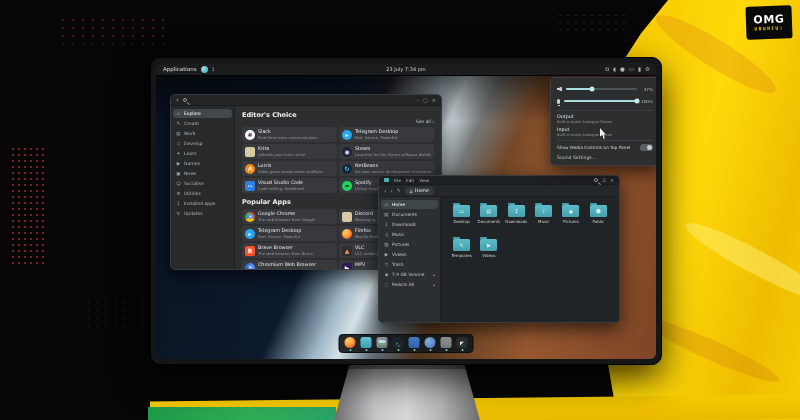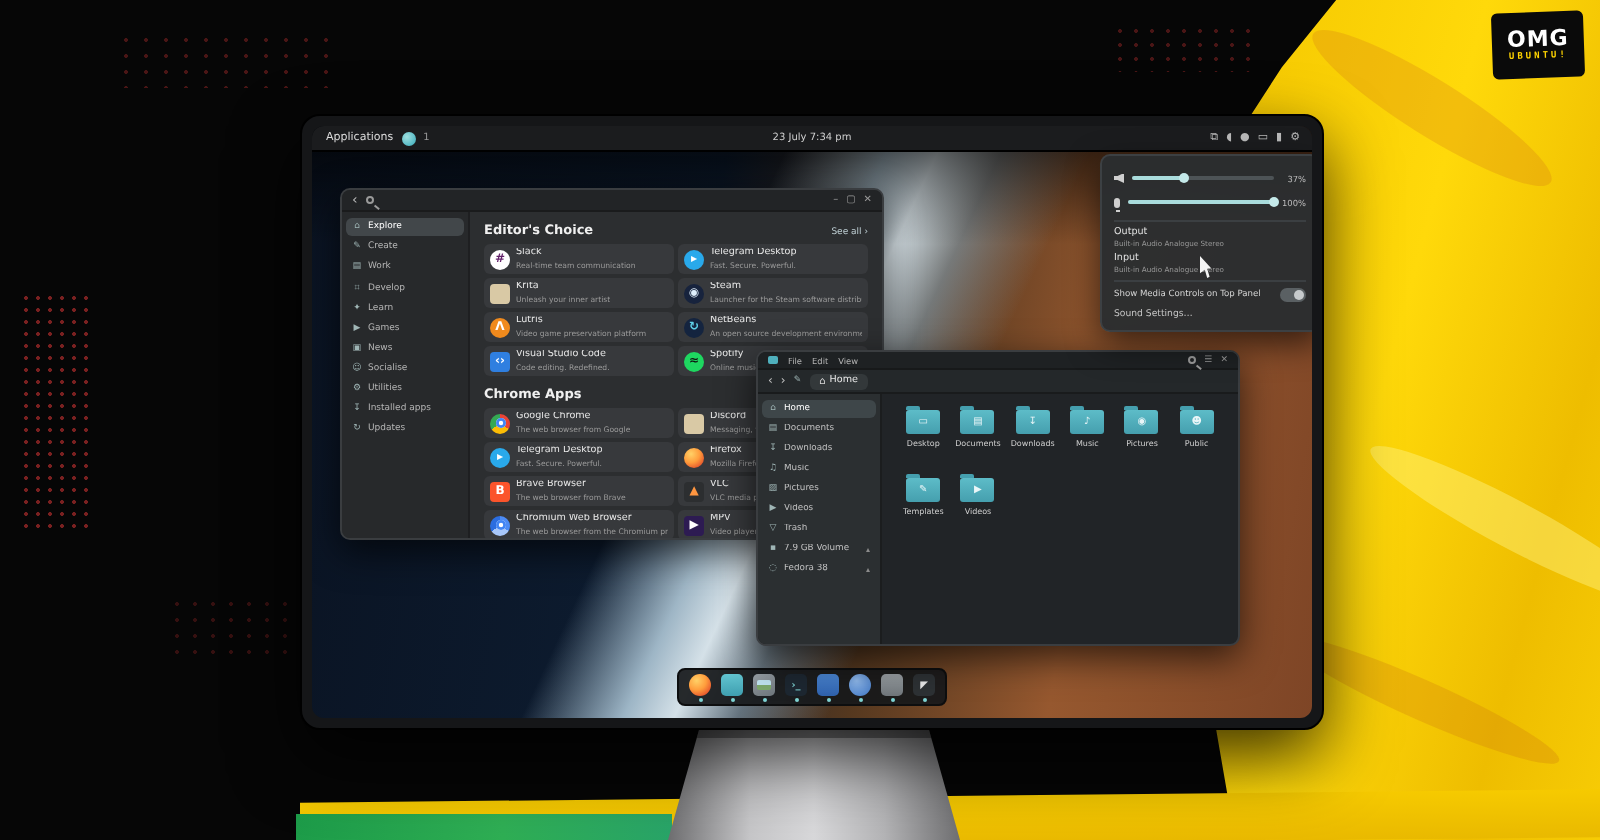--- a/index.html
+++ b/index.html
@@ -72,21 +72,21 @@
   #sw-titlebar .back { font-size:7px; color:#bbb; line-height:1; margin-right:4px; }
   #sw-titlebar .wctl { margin-left:auto; }
   #sw-body { position:absolute; top:11px; left:0; right:0; bottom:0; display:flex; }
   #sw-sidebar { width:64px; background:#27292b; padding:3px 2px; border-right:1px solid #1e1f21; }
   .sw-item { display:flex; align-items:center; gap:3px; padding:2px 3px; border-radius:3px; margin-bottom:1px; cursor:pointer; }
   .sw-item .ic { font-size:4.5px; color:#9fb5b5; width:5px; text-align:center; }
   .sw-item .t { font-size:4.5px; color:#b5b5b5; white-space:nowrap; }
   .sw-item.sel { background:#42474a; }
   .sw-item.sel .t { color:#fff; }
   #sw-content { flex:1; padding:5px 7px 0 7px; overflow:hidden; }
-  .sec-head { display:flex; align-items:flex-end; margin-bottom:3px; }
+  .sec-head { display:flex; align-items:flex-start; margin-bottom:3px;flex-direction:column; }
   .sec-title { font-size:6.5px; font-weight:bold; color:#f0f0f0; }
   .see-all { margin-left:auto; font-size:4.5px; color:#bfcfd4; cursor:pointer; }
   .card-grid { display:grid; grid-template-columns:1fr 1fr; gap:2px; margin-bottom:5px; }
   .app-card { background:#37393c; border-radius:3px; height:15px; display:flex; align-items:center; padding:0 3px; gap:3px; cursor:pointer; overflow:hidden; }
   .appic { width:10px; height:10px; flex:0 0 10px; display:flex; align-items:center; justify-content:center;
     font-size:6px; font-weight:bold; line-height:1; }
   .appic.circle { border-radius:50%; } .appic.square { border-radius:2px; }
   .appic.st-chrome { border-radius:50%; background:conic-gradient(#ea4335 0 33%, #fbbc05 33% 66%, #34a853 66% 100%); position:relative; }
   .appic.st-chrome:after, .appic.st-chromium:after { content:""; position:absolute; width:5px; height:5px; border-radius:50%;
     background:#fff; box-shadow:inset 0 0 0 1.4px #4285f4; }
@@ -323,21 +323,21 @@
                 </div>
                 <div class="app-card">
                   <div class="appic circle" style="background: rgb(30, 215, 96); color: rgb(16, 16, 16);">≈</div>
                   <div class="card-txt">
                     <div class="card-title">Spotify</div>
                     <div class="card-sum">Online music streaming service</div>
                   </div>
                 </div>
               </div>
             <div class="sec-head">
-              <span class="sec-title">Chrome Apps</span>
+              <span class="sec-title">Popular Apps</span>
             </div>
             <div class="card-grid" id="pop-grid">
                 <div class="app-card">
                   <div class="appic st-chrome"></div>
                   <div class="card-txt">
                     <div class="card-title">Google Chrome</div>
                     <div class="card-sum">The web browser from Google</div>
                   </div>
                 </div>
                 <div class="app-card">

